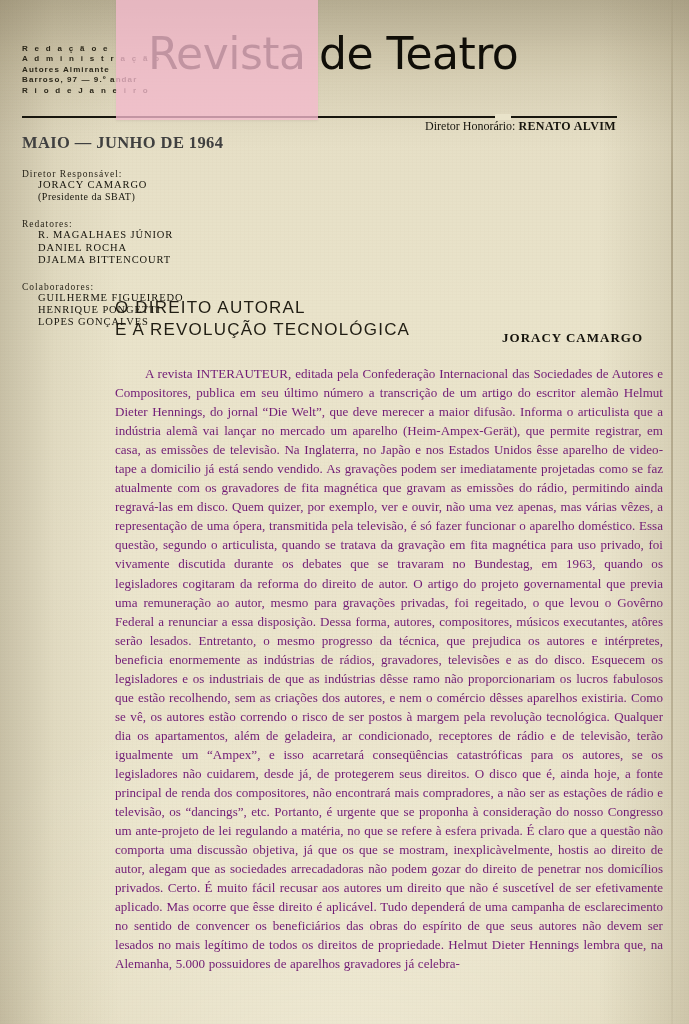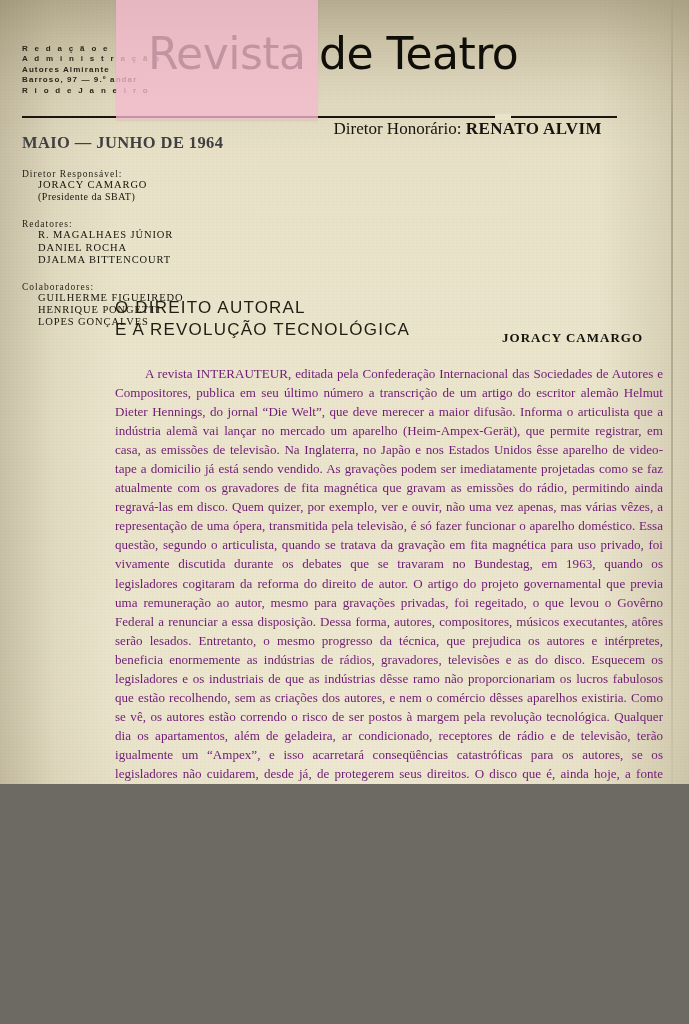--- a/index.html
+++ b/index.html
@@ -3,21 +3,21 @@
 <meta charset="utf-8">
 <style>
   html, body {
     margin: 0;
     padding: 0;
     background: #6d6a63;
   }
   .page {
     position: relative;
     width: 689px;
-    height: 784px;
+    height: 1024px;
     overflow: hidden;
     background: #ddd6bd;
     font-family: "Liberation Serif", "DejaVu Serif", serif;
     color: #17150f;
   }
   
   .paper-base {
     position: absolute;
     inset: 0;
     background:
@@ -100,24 +100,24 @@
   .rule-gap {
     position: absolute;
     left: 495px;
     top: 114px;
     width: 16px;
     height: 6px;
     background: #e9e3ca;
   }
   .honor {
     position: absolute;
-    right: 87px;
+    right: 73px;
     top: 119px;
     font-family: "Liberation Serif", "DejaVu Serif", serif;
-    font-size: 17px;
+    font-size: 12px;
     color: #16140d;
     white-space: nowrap;
   }
   .honor b { font-family: "Liberation Serif", "DejaVu Serif", serif; font-weight: bold; letter-spacing: 0.4px; }
 
   
   .issue-line {
     position: absolute;
     left: 22px;
     top: 133px;

